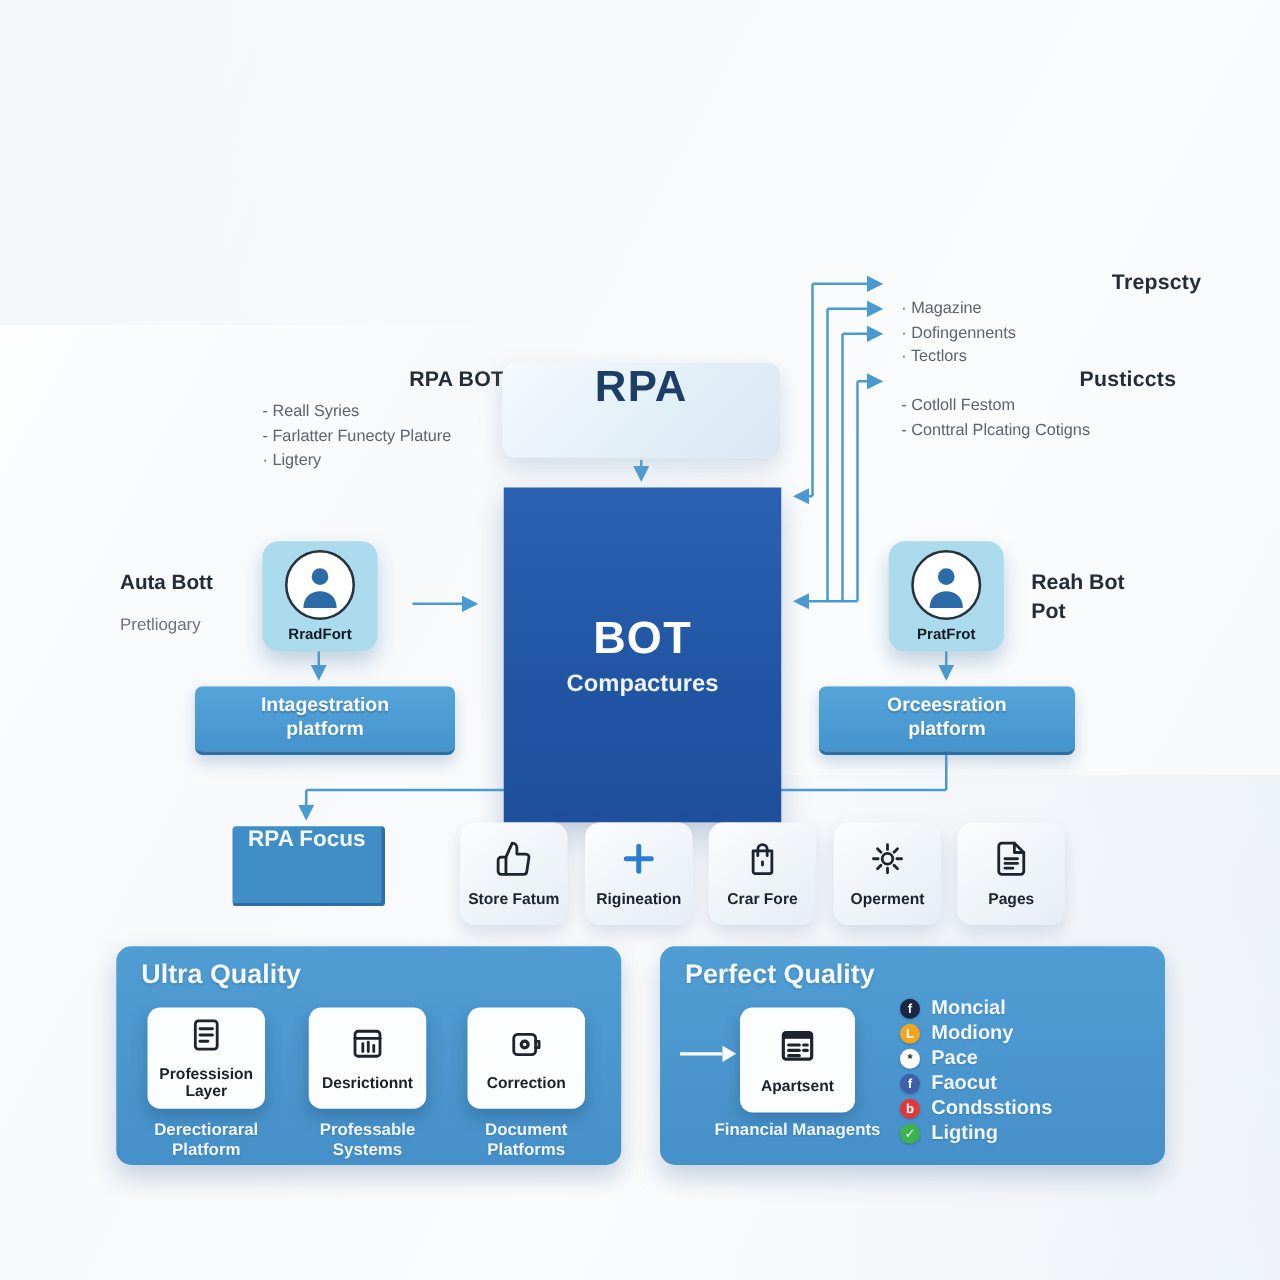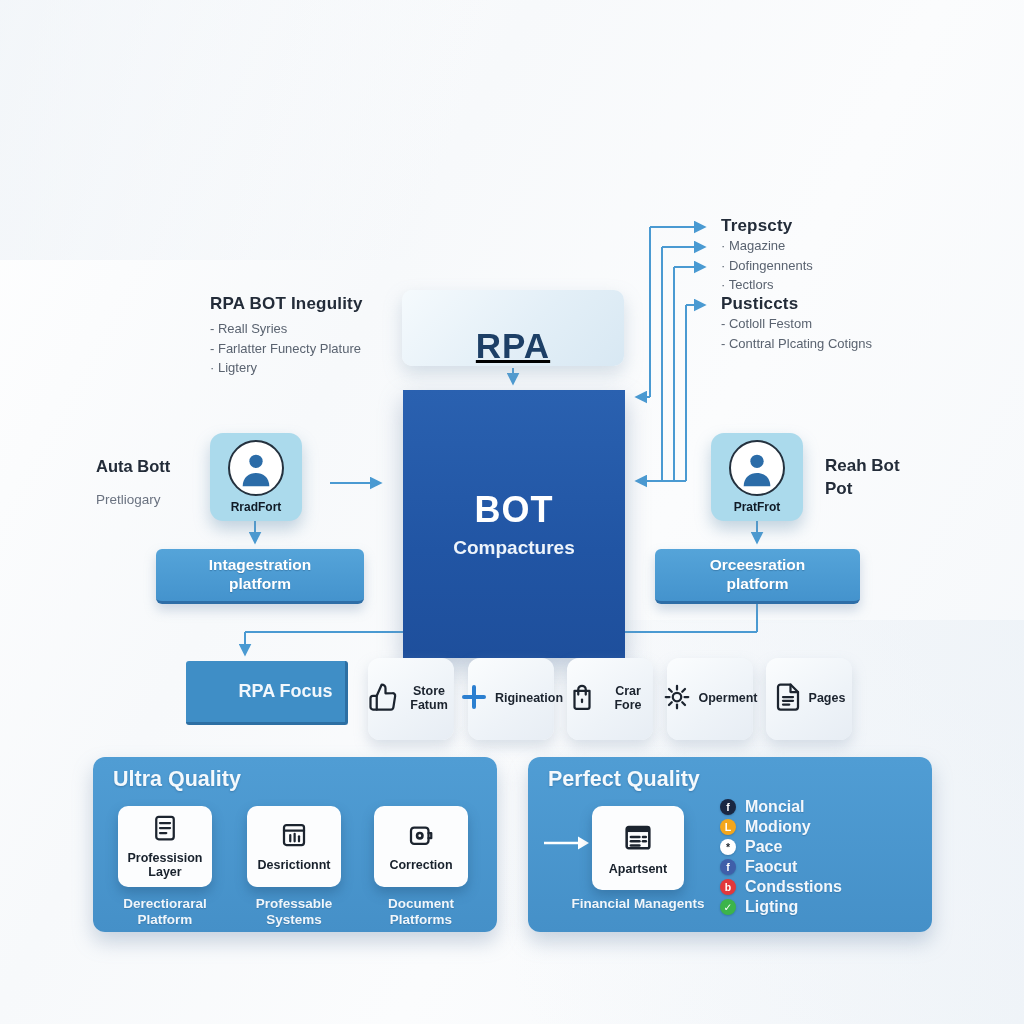--- a/index.html
+++ b/index.html
@@ -9,33 +9,33 @@
   .abs{position:absolute;}
   .wedge1{left:0;top:0;width:1024px;height:260px;
     background:linear-gradient(105deg,rgba(233,239,245,.55) 0%,rgba(255,255,255,0) 45%);}
   .wedge2{left:0;top:620px;width:1024px;height:404px;
     background:linear-gradient(250deg,rgba(231,238,245,.5) 0%,rgba(255,255,255,0) 55%);}
 
   
   #wires{left:0;top:0;width:1024px;height:1024px;pointer-events:none;}
 
   
-  .note-title{font-size:17px;font-weight:700;color:#232c39;letter-spacing:.2px;}
+  .note-title{font-size:17px;font-weight:700;color:#232c39;letter-spacing:.2px;text-align:right;}
   .note-item{font-size:13px;color:#5a6370;line-height:1.5;}
   .left-note{left:210px;top:294px;width:270px;}
   .left-note .note-title{margin-bottom:5px;}
   .tre-note{left:721px;top:216px;width:240px;}
   .pus-note{left:721px;top:294px;width:220px;}
   .pus-note .note-item{padding-left:8px;text-indent:-8px;}
 
   
   .rpa-box{left:402px;top:290px;width:222px;height:76px;border-radius:10px;
     background:linear-gradient(135deg,#f5fafd 0%,#e3eff7 55%,#d8e8f3 100%);
     box-shadow:0 8px 18px rgba(140,165,190,.35);
-    display:flex;align-items:flex-end;justify-content:center;text-decoration:underline;}
+    display:flex;align-items:flex-start;justify-content:center;}
   .rpa-box span{font-size:35px;font-weight:600;color:#1d3f66;letter-spacing:1px;}
 
   
   .bot-box{left:403px;top:390px;width:222px;height:268px;
     background:linear-gradient(180deg,#2a61b0 0%,#2155a4 60%,#1e4f9c 100%);
     box-shadow:0 10px 22px rgba(120,145,175,.45);
     display:flex;flex-direction:column;align-items:center;justify-content:center;gap:6px;}
   .bot-title{font-size:36px;font-weight:700;color:#fff;letter-spacing:1px;}
   .bot-sub{font-size:19px;font-weight:600;color:#eef4fb;}
 
@@ -60,28 +60,28 @@
     background:linear-gradient(180deg,#55a4d9 0%,#4493cd 100%);
     border-bottom:3px solid #2e6ea7;box-shadow:0 6px 12px rgba(120,150,180,.35);
     display:flex;flex-direction:column;align-items:center;justify-content:center;line-height:1.2;}
   .platform span{font-size:15.5px;font-weight:600;text-shadow:0 1px 1px rgba(20,60,95,.3);}
   .platform-left{left:156px;top:549px;width:208px;}
   .platform-right{left:655px;top:549px;width:205px;}
 
   
   .rpa-focus{left:186px;top:661px;width:119px;height:61px;background:#3f8ec6;
     border-right:3px solid #2d6fa3;border-bottom:3px solid #2d6fa3;border-radius:3px;
-    display:flex;align-items:center;justify-content:center;padding-left:40px;}
+    display:flex;justify-content:center;}
   .rpa-focus span{font-size:18px;font-weight:700;color:#f2f7fc;}
 
   
   .chip{width:86px;height:82px;border-radius:12px;top:658px;
     background:linear-gradient(145deg,#fbfdfe 0%,#eef3f8 60%,#e7edf4 100%);
     box-shadow:0 7px 14px rgba(155,172,192,.35);
-    display:flex;flex-direction:row;align-items:center;justify-content:center;gap:6px;}
+    display:flex;flex-direction:column;align-items:center;justify-content:center;gap:6px;}
   .chip-label{font-size:12.5px;font-weight:700;color:#1b232e;text-align:center;line-height:1.1;}
   .lineicon{stroke:#1c242f;fill:none;stroke-width:1.8;stroke-linecap:round;stroke-linejoin:round;}
 
   
   .panel{top:757px;width:404px;height:175px;border-radius:12px;
     background:linear-gradient(180deg,#509dd4 0%,#4590c8 100%);
     box-shadow:0 10px 20px rgba(125,150,180,.4);}
   .panel-ultra{left:93px;}
   .panel-perfect{left:528px;}
   .panel-title{position:absolute;left:20px;top:10px;font-size:21.5px;font-weight:700;color:#f4f9fd;

